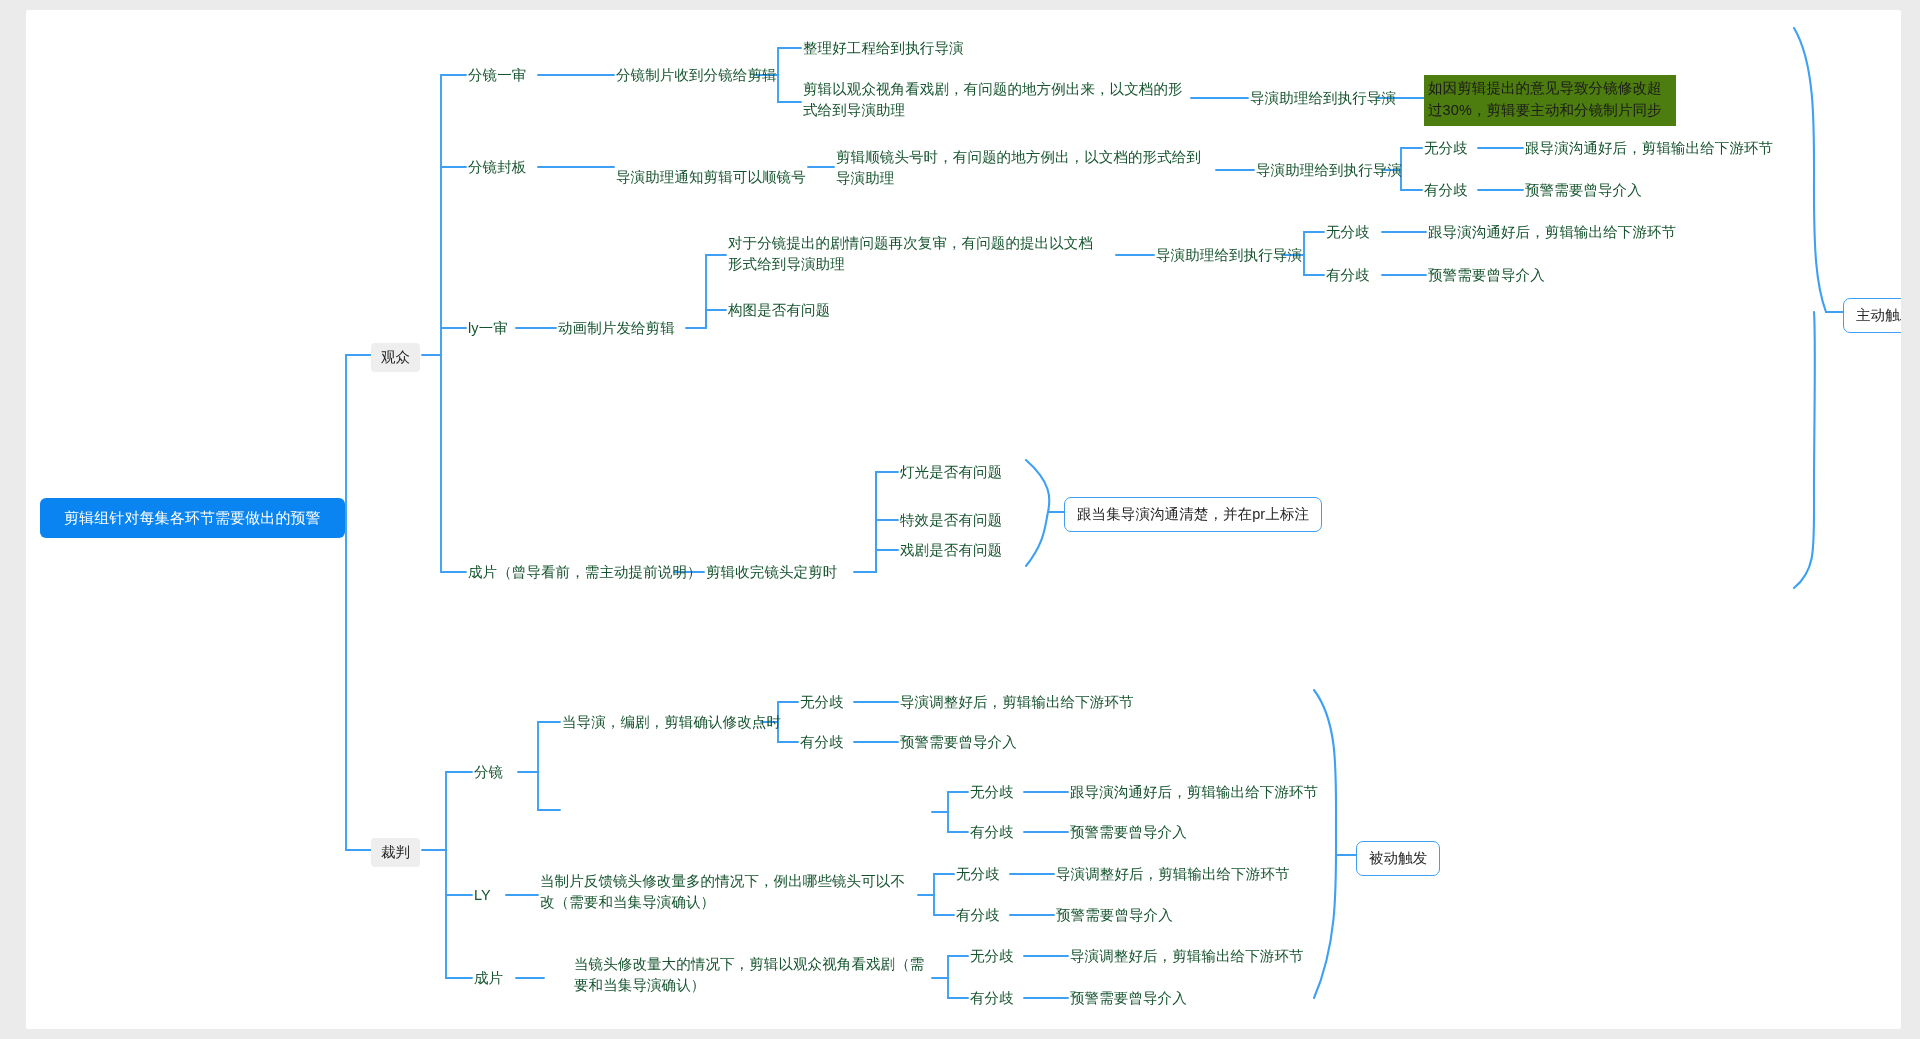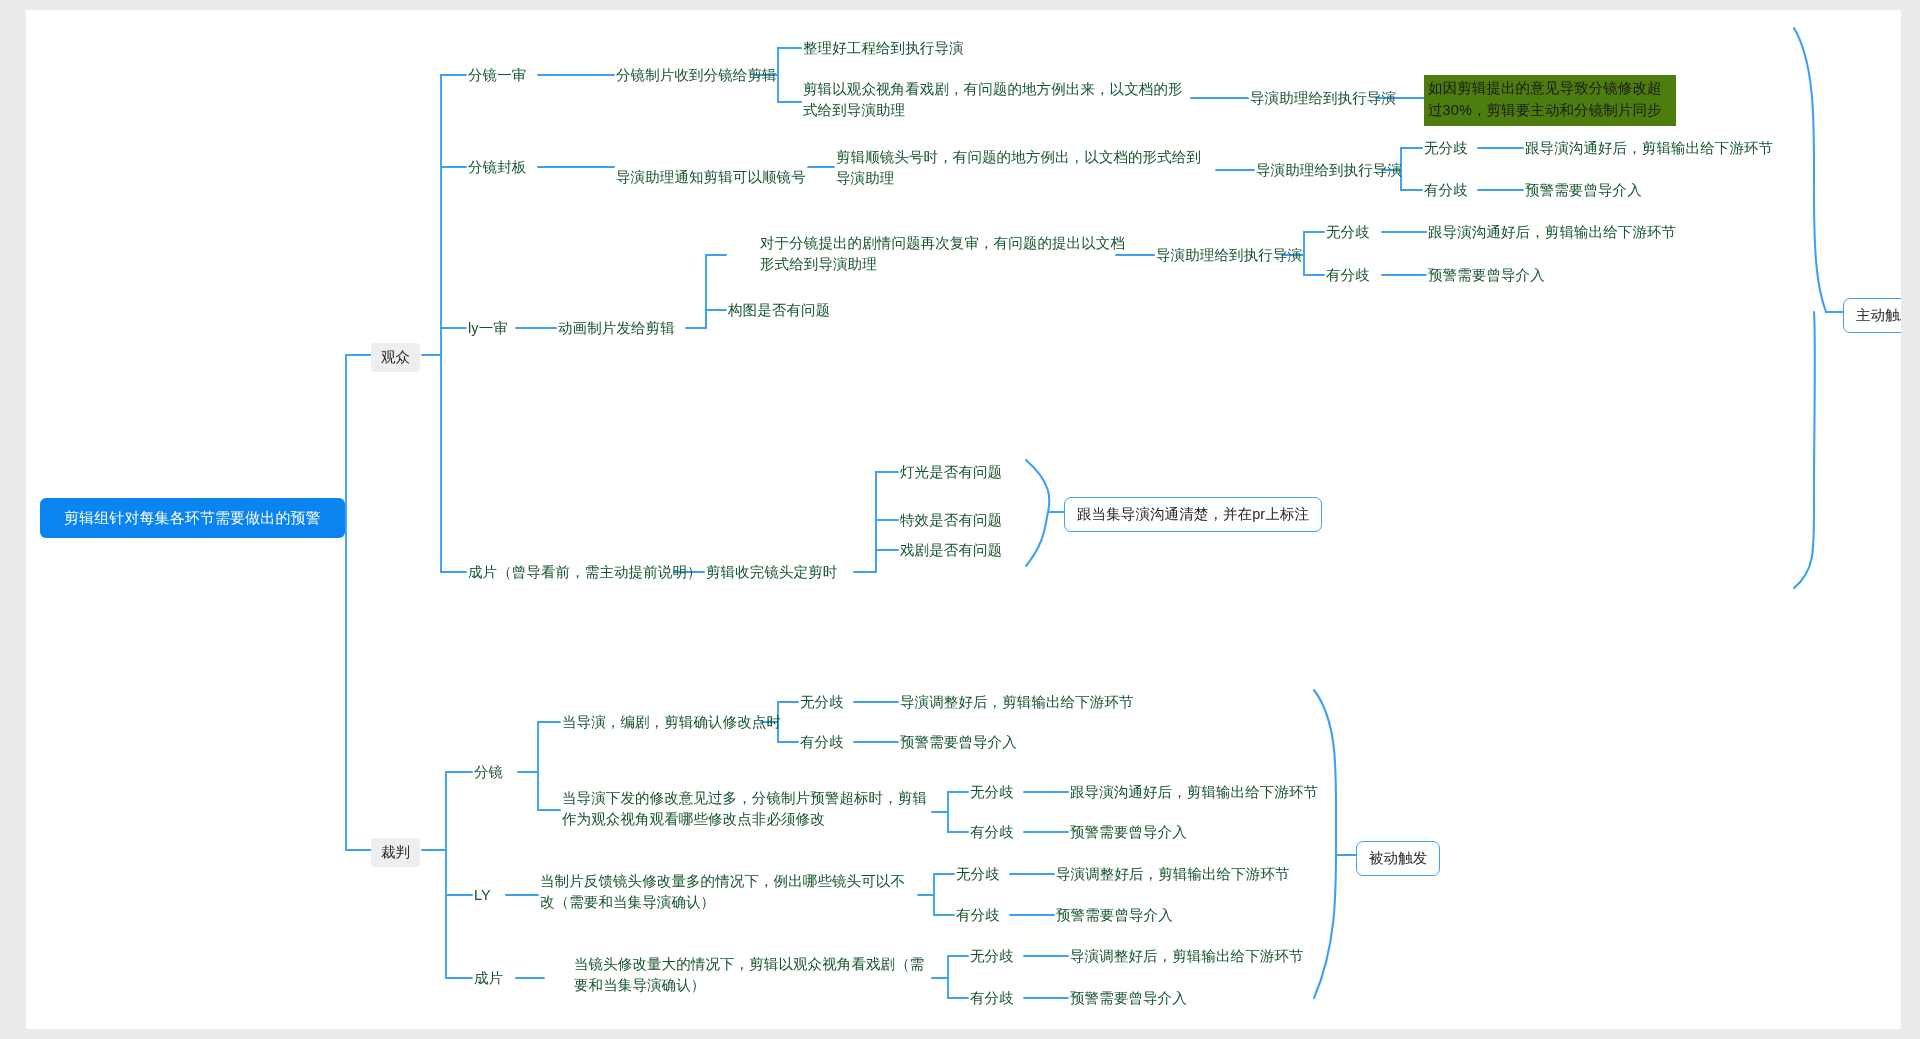--- a/index.html
+++ b/index.html
@@ -214,21 +214,21 @@
   <div class="node plain" style="left:588px; top:146px;margin-top:10px;">导演助理通知剪辑可以顺镜号</div>
   <div class="node plain wrap2" style="left:808px; top:136px; width:375px;">剪辑顺镜头号时，有问题的地方例出，以文档的形式给到导演助理</div>
   <div class="node plain" style="left:1228px; top:149px;">导演助理给到执行导演</div>
   <div class="node plain" style="left:1396px; top:127px;">无分歧</div>
   <div class="node plain" style="left:1497px; top:127px;">跟导演沟通好后，剪辑输出给下游环节</div>
   <div class="node plain" style="left:1396px; top:169px;">有分歧</div>
   <div class="node plain" style="left:1497px; top:169px;">预警需要曾导介入</div>
 
   <div class="node plain" style="left:440px; top:307px;">ly一审</div>
   <div class="node plain" style="left:530px; top:307px;">动画制片发给剪辑</div>
-  <div class="node plain wrap2" style="left:700px; top:222px; width:382px;margin-left:32px;">对于分镜提出的剧情问题再次复审，有问题的提出以文档形式给到导演助理</div>
+  <div class="node plain wrap2" style="left:700px; top:222px; width:382px;">对于分镜提出的剧情问题再次复审，有问题的提出以文档形式给到导演助理</div>
   <div class="node plain" style="left:700px; top:289px;">构图是否有问题</div>
   <div class="node plain" style="left:1128px; top:234px;">导演助理给到执行导演</div>
   <div class="node plain" style="left:1298px; top:211px;">无分歧</div>
   <div class="node plain" style="left:1400px; top:211px;">跟导演沟通好后，剪辑输出给下游环节</div>
   <div class="node plain" style="left:1298px; top:254px;">有分歧</div>
   <div class="node plain" style="left:1400px; top:254px;">预警需要曾导介入</div>
 
   <div class="node plain" style="left:440px; top:551px;">成片（曾导看前，需主动提前说明）</div>
   <div class="node plain" style="left:678px; top:551px;">剪辑收完镜头定剪时</div>
   <div class="node plain" style="left:872px; top:451px;">灯光是否有问题</div>
@@ -239,21 +239,20 @@
   <div class="node blueoutline" style="left:1817px; top:288px;">主动触发</div>
   <div class="node blueoutline" style="left:1330px; top:831px;">被动触发</div>
 
   <div class="node plain" style="left:446px; top:751px;">分镜</div>
   <div class="node plain" style="left:534px; top:701px;">当导演，编剧，剪辑确认修改点时</div>
   <div class="node plain" style="left:772px; top:681px;">无分歧</div>
   <div class="node plain" style="left:872px; top:681px;">导演调整好后，剪辑输出给下游环节</div>
   <div class="node plain" style="left:772px; top:721px;">有分歧</div>
   <div class="node plain" style="left:872px; top:721px;">预警需要曾导介入</div>
 
-  <div class="node plain wrap2" style="left:534px; top:777px; width:372px;">当导演下发的修改意见过多，分镜制片预警超标时，剪辑作为观众视角观看哪些修改点非必须修改</div>
   <div class="node plain" style="left:942px; top:771px;">无分歧</div>
   <div class="node plain" style="left:1042px; top:771px;">跟导演沟通好后，剪辑输出给下游环节</div>
   <div class="node plain" style="left:942px; top:811px;">有分歧</div>
   <div class="node plain" style="left:1042px; top:811px;">预警需要曾导介入</div>
 
   <div class="node plain" style="left:446px; top:874px;">LY</div>
   <div class="node plain wrap2" style="left:512px; top:860px; width:378px;">当制片反馈镜头修改量多的情况下，例出哪些镜头可以不改（需要和当集导演确认）</div>
   <div class="node plain" style="left:928px; top:853px;">无分歧</div>
   <div class="node plain" style="left:1028px; top:853px;">导演调整好后，剪辑输出给下游环节</div>
   <div class="node plain" style="left:928px; top:894px;">有分歧</div>

